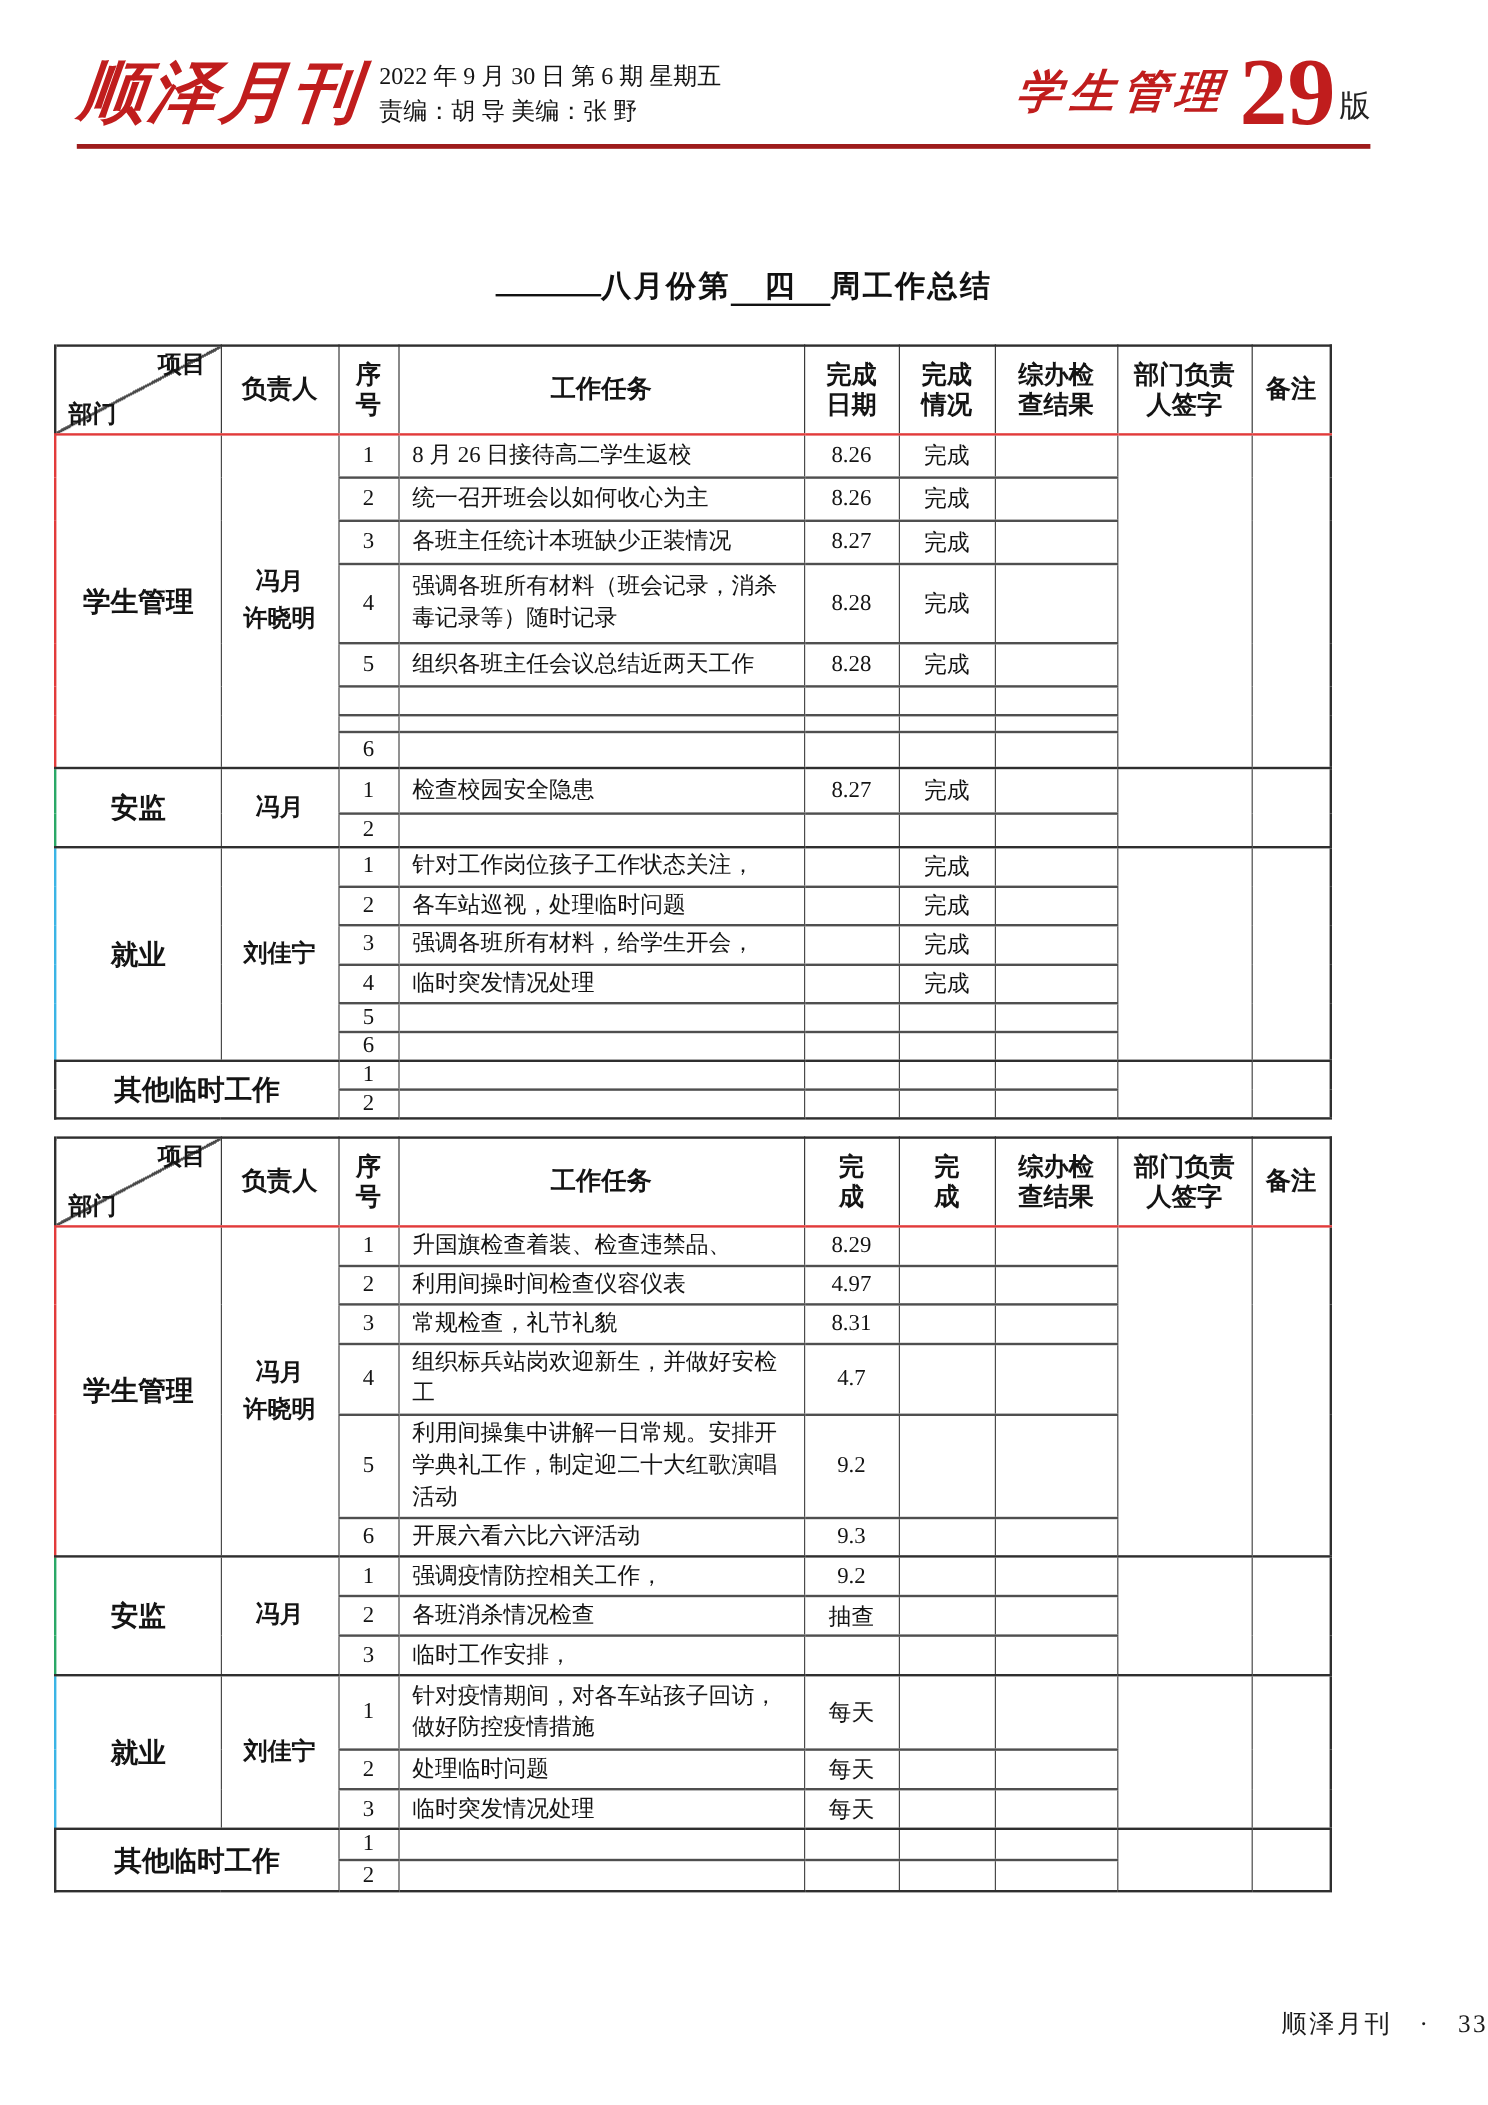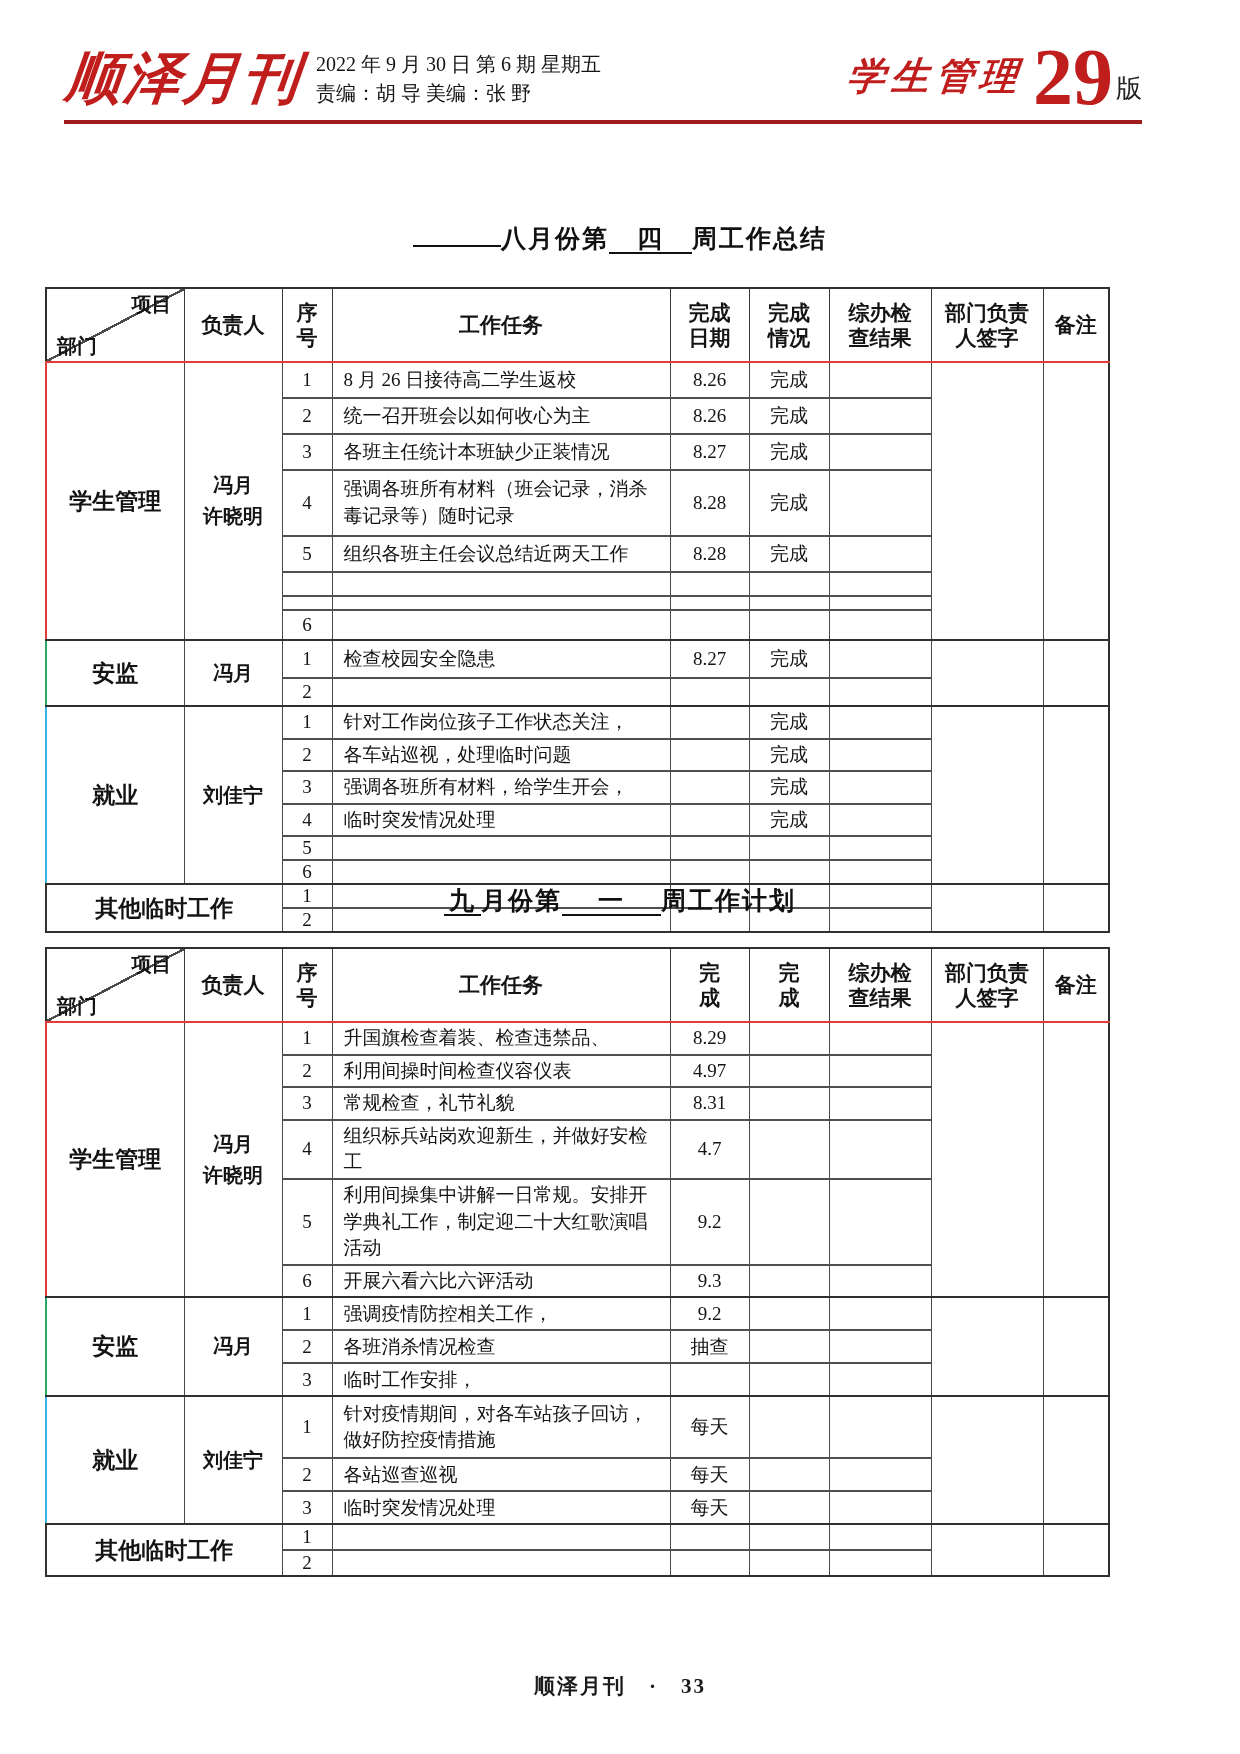--- a/index.html
+++ b/index.html
@@ -100,21 +100,21 @@
     font-size: 20px; font-weight: bold; text-align: center;
     white-space: pre-line; line-height: 1.55;
   }
   .seq { font-size: 19px; text-align: center; }
   .task { font-size: 19px; text-align: left; padding: 2px 6px 2px 11px; line-height: 1.4; }
   .date, .status { font-size: 19px; text-align: center; }
 
   
   .footer {
     position: absolute; top: 1672px; left: 0; width: 100%;
-    text-align: center; font-size: 21px; letter-spacing: 2px; color: #1a1a1a; font-weight: bold;
+    text-align: right; font-size: 21px; letter-spacing: 2px; color: #1a1a1a;
   }
 </style>
 </head>
 <body>
 
 <div class="page">
 
   <header class="masthead">
     <div class="brand">顺泽月刊</div>
     <div class="issue-block">
@@ -303,21 +303,20 @@
         <tr class="sec-end" style="height: 20px;">
           <td class="seq">2</td>
           <td class="task"></td>
           <td class="date"></td>
           <td class="status"></td>
           <td class="check"></td>
         </tr>
       </tbody>
   </table>
 
-  <div class="subtitle" id="sub2"><span class="useg seg0">九</span><span>月份第</span><span class="useg fill">一</span><span>周工作计划</span></div>
 
   <table id="table2">
     <colgroup>
       <col style="width:138px">
         <col style="width:98px">
         <col style="width:50px">
       <col style="width:338px">
         <col style="width:79px">
         <col style="width:80px">
       <col style="width:102px">
@@ -424,21 +423,21 @@
           <td class="seq">1</td>
           <td class="task">针对疫情期间，对各车站孩子回访，做好防控疫情措施</td>
           <td class="date">每天</td>
           <td class="status"></td>
           <td class="check"></td>
           <td class="sign" rowspan="3"></td>
           <td class="note" rowspan="3"></td>
         </tr>
         <tr style="height: 33px;">
           <td class="seq">2</td>
-          <td class="task">各站巡查巡视</td>
+          <td class="task">处理临时问题</td>
           <td class="date">每天</td>
           <td class="status"></td>
           <td class="check"></td>
         </tr>
         <tr class="sec-end" style="height: 33px;">
           <td class="seq">3</td>
           <td class="task">临时突发情况处理</td>
           <td class="date">每天</td>
           <td class="status"></td>
           <td class="check"></td>

